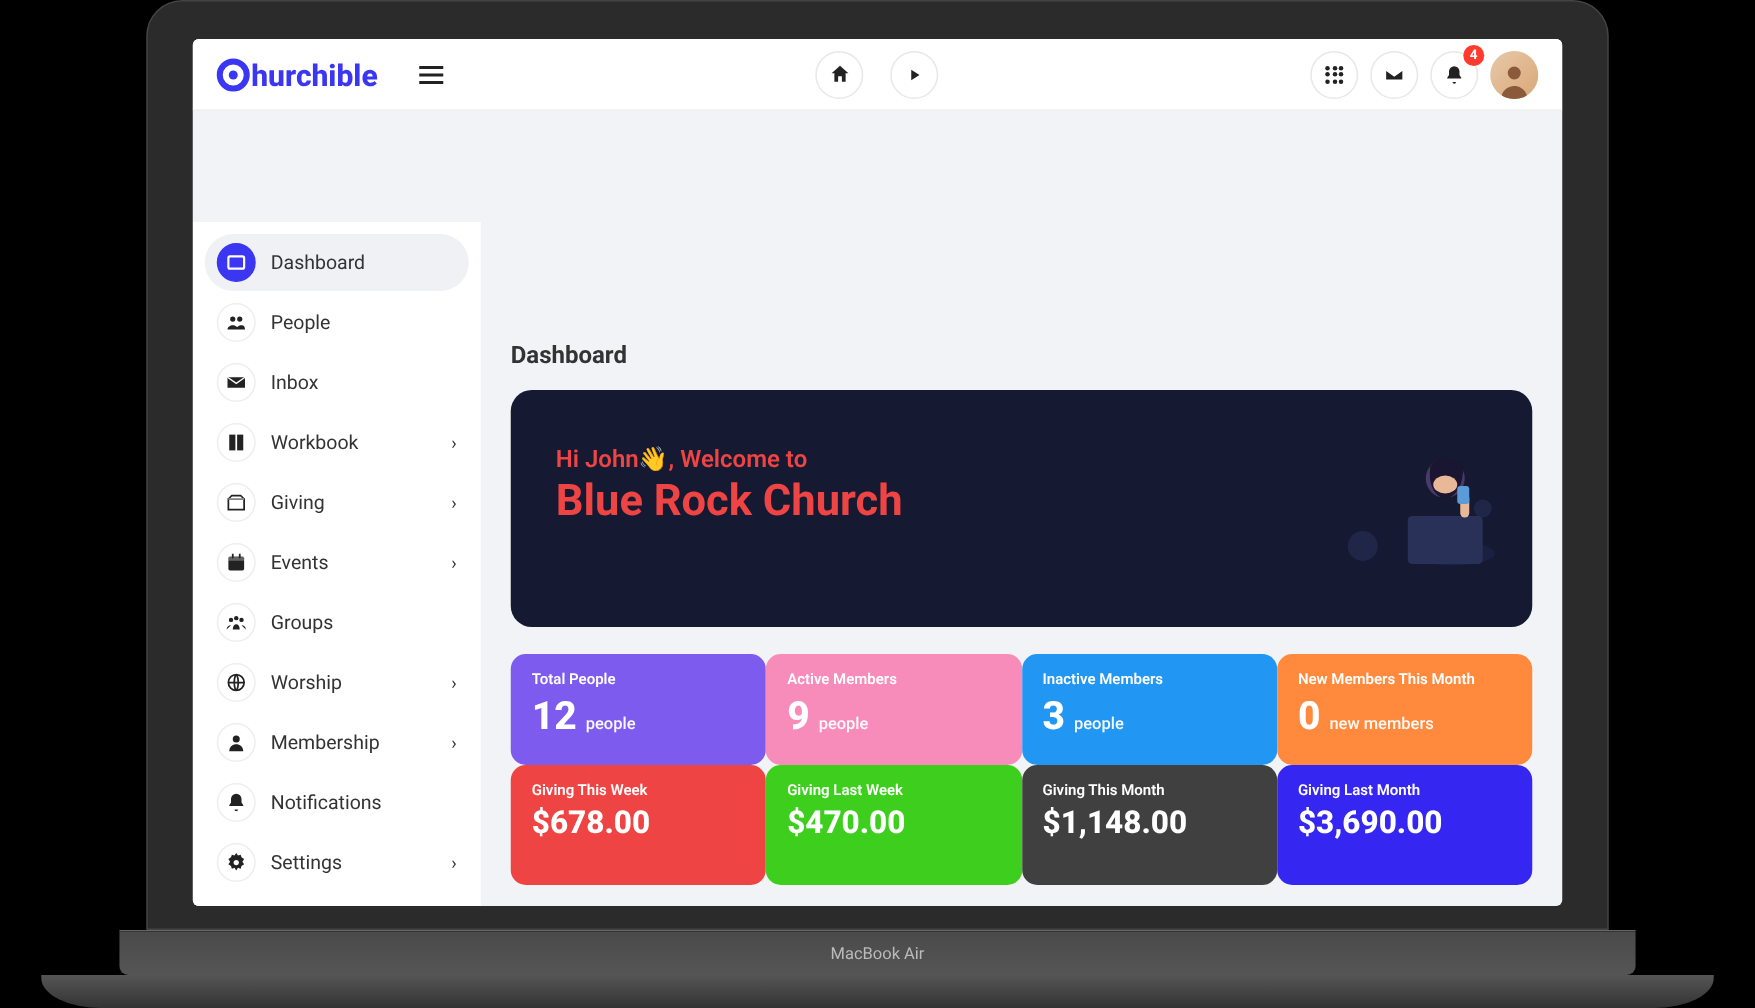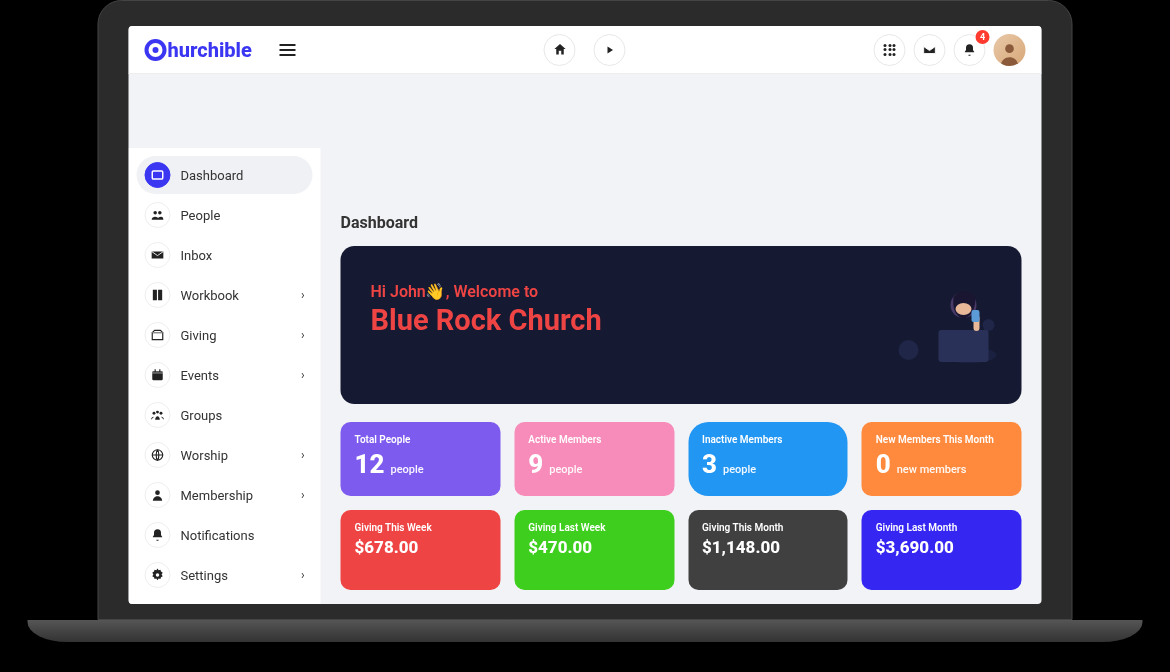--- a/index.html
+++ b/index.html
@@ -256,21 +256,20 @@
       right: 18px;
       top: 50%;
       transform: translateY(-50%);
       width: 120px;
       height: 100px;
     }
 
     .stat-grid {
       display: grid;
       grid-template-columns: repeat(4, 1fr);
-      gap: 14px;
     }
     .stat-card {
       border-radius: 10px;
       padding: 12px 14px;
       color: #fff;
       min-height: 74px;
     }
     .stat-label {
       font-size: 10px;
       font-weight: 600;
@@ -282,30 +281,30 @@
       display: flex;
       align-items: baseline;
       gap: 6px;
     }
     .stat-unit {
       font-size: 11px;
       font-weight: 500;
       opacity: 0.95;
     }
     .stat-giving .stat-value {
-      font-size: 17px;
+      font-size: 21px;
     }
     .stat-giving {
       min-height: 80px;
     }
 
     
     .c-purple { background: #7e5bef; }
     .c-pink { background: #f78bb9; }
-    .c-blue { background: #2196f3; border-radius: 20px; }
+    .c-blue { background: #2196f3; }
     .c-orange { background: #ff8a3d; }
     .c-green1 { background: #ef4444; }
     .c-green2 { background: #3ecf1e; }
     .c-purple2 { background: #404040; }
     .c-indigo { background: #3526f2; }
 
     .grid-icon {
       display: grid;
       grid-template-columns: repeat(3, 3px);
       grid-template-rows: repeat(3, 3px);
@@ -548,14 +547,17 @@
               <div class="stat-card c-indigo stat-giving">
                 <div class="stat-label">Giving Last Month</div>
                 <div class="stat-value">$3,690.00</div>
               </div>
             </div>
         </div>
 
       </div>
     </div>
   </div>
+  <div class="hinge">
+    <span>MacBook Air</span>
+  </div>
   <div class="base"></div>
 </div>
 
 </body></html>

